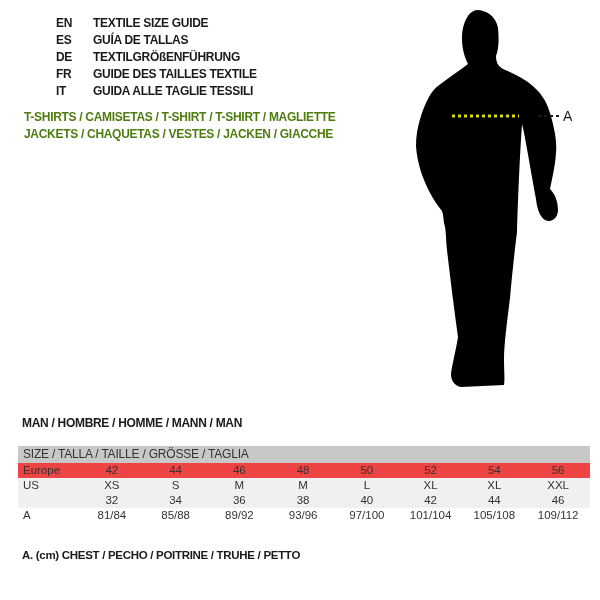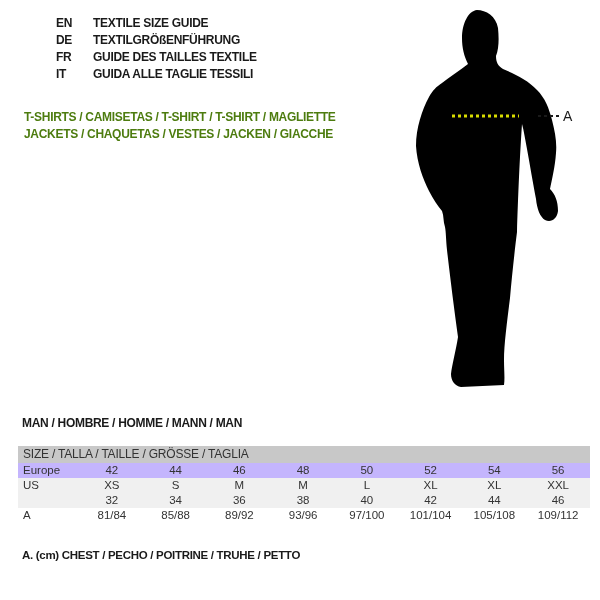--- a/index.html
+++ b/index.html
@@ -33,20 +33,24 @@
   .footnote{position:absolute;left:22px;top:549px;
     font-weight:bold;font-size:11.5px;letter-spacing:-0.3px;color:#1a1a1a;}
 </style>
 </head>
 <body>
 
 <div class="lang-list">
   <div class="lang-row">
     <span class="lang-code">EN</span>
     <span class="lang-label">TEXTILE SIZE GUIDE</span>
+  </div>
+  <div class="lang-row">
+    <span class="lang-code">ES</span>
+    <span class="lang-label">GUÍA DE TALLAS</span>
   </div>
   <div class="lang-row">
     <span class="lang-code">DE</span>
     <span class="lang-label">TEXTILGRÖßENFÜHRUNG</span>
   </div>
   <div class="lang-row">
     <span class="lang-code">FR</span>
     <span class="lang-label">GUIDE DES TAILLES TEXTILE</span>
   </div>
   <div class="lang-row">
@@ -98,21 +102,21 @@
     <line x1="138" y1="116" x2="159" y2="116" stroke="#1a1a1a" stroke-width="2" stroke-dasharray="3,3"></line>
     <text x="163" y="121" font-size="14" fill="#1a1a1a" font-family="&quot;Liberation Sans&quot;,&quot;DejaVu Sans&quot;,sans-serif">A</text>
   </svg>
 </div>
 
 <div class="section-title">MAN / HOMBRE / HOMME / MANN / MAN</div>
 
 <div class="size-table">
   <div class="st-header" style="background:#c8c8c8;">SIZE / TALLA / TAILLE / GRÖSSE / TAGLIA</div>
 
-  <div class="st-row" style="background:#c4b5fd;">
+  <div class="st-row" style="background:#ef4444;">
     <span class="st-label">Europe</span>
     <span class="st-cell">42</span>
     <span class="st-cell">44</span>
     <span class="st-cell">46</span>
     <span class="st-cell">48</span>
     <span class="st-cell">50</span>
     <span class="st-cell">52</span>
     <span class="st-cell">54</span>
     <span class="st-cell">56</span>
   </div>

